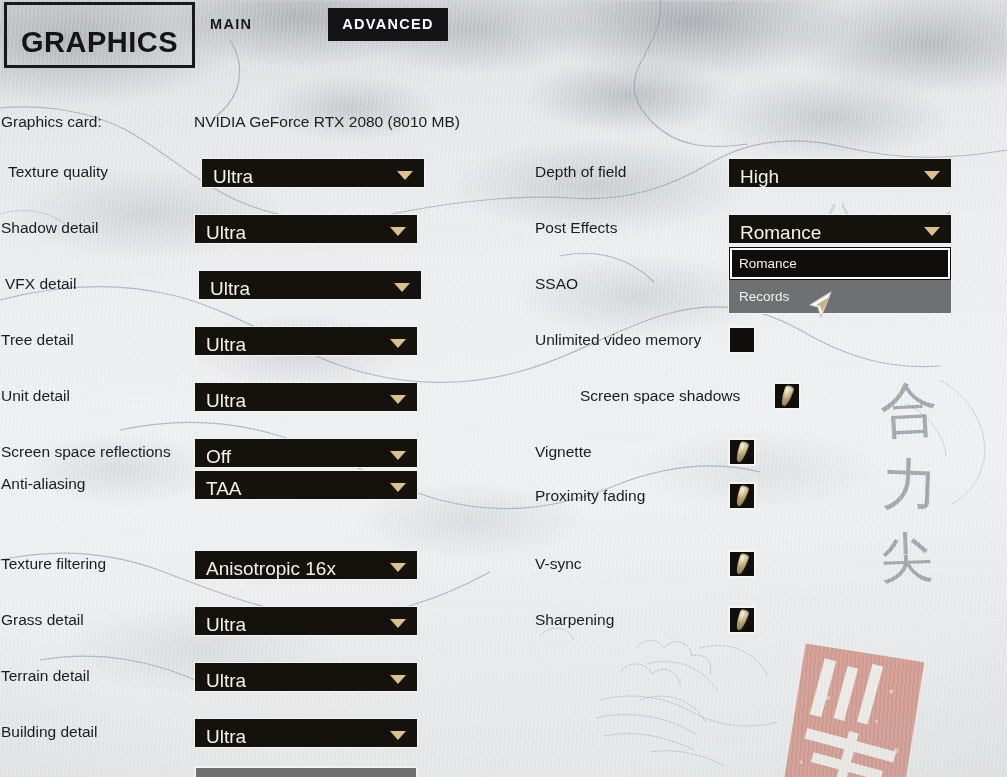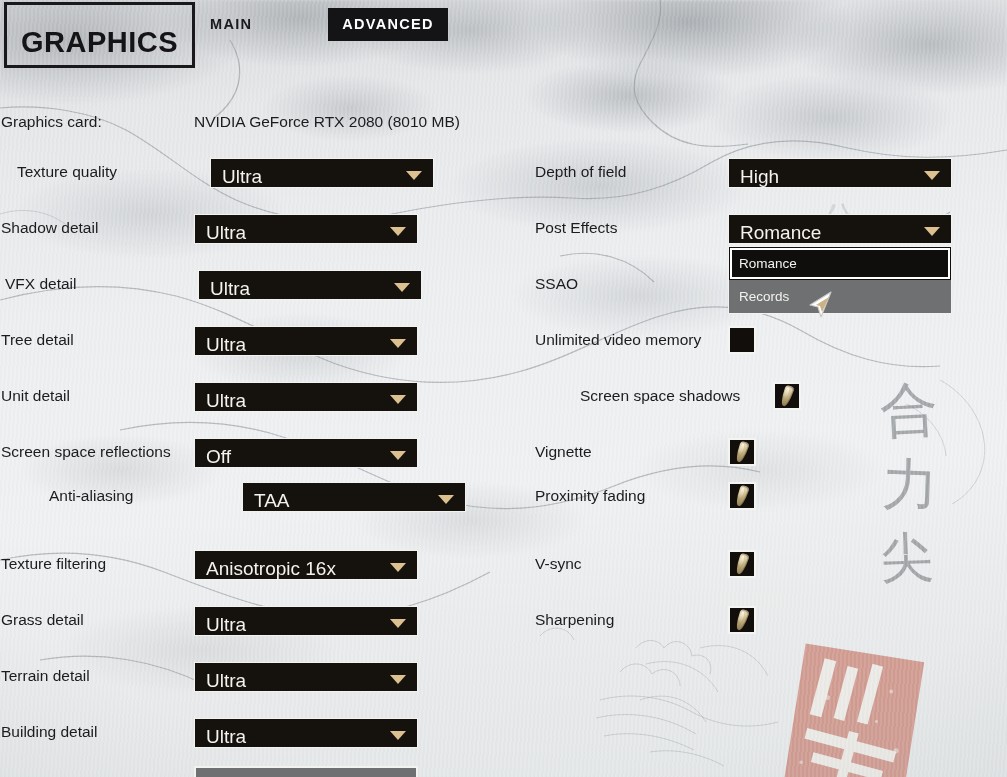--- a/index.html
+++ b/index.html
@@ -278,21 +278,21 @@
 
   <div class="tabs">
     <span class="tab spacer-left">MAIN</span><span class="tab active">ADVANCED</span>
   </div>
 
   <div class="gpu-row">
     <span class="gpu-label">Graphics card:</span>
     <span class="gpu-value">NVIDIA GeForce RTX 2080 (8010 MB)</span>
   </div>
 
-  <div class="row" style="left:16px; top:160px; width:430px;">
+  <div class="row" style="left:7px; top:160px; width:430px;">
     <span class="label">Texture quality</span>
     <div class="dropdown" style="left:194px; top:-2px;">
       <span class="dd-text">Ultra</span>
       <span class="dd-arrow"></span>
     </div>
   </div>
 
   <div class="row" style="left:0; top:216px; width:430px;">
     <span class="label">Shadow detail</span>
     <div class="dropdown" style="left:194px; top:-2px;">
@@ -326,21 +326,21 @@
   </div>
 
   <div class="row" style="left:0; top:440px; width:430px;">
     <span class="label">Screen space reflections</span>
     <div class="dropdown" style="left:194px; top:-2px;">
       <span class="dd-text">Off</span>
       <span class="dd-arrow"></span>
     </div>
   </div>
 
-  <div class="row" style="left:0; top:484px; width:430px;margin-left:48px;">
+  <div class="row" style="left:0; top:472px; width:430px;">
     <span class="label">Anti-aliasing</span>
     <div class="dropdown" style="left:194px; top:-2px;">
       <span class="dd-text">TAA</span>
       <span class="dd-arrow"></span>
     </div>
   </div>
 
   <div class="row" style="left:0; top:552px; width:430px;">
     <span class="label">Texture filtering</span>
     <div class="dropdown" style="left:194px; top:-2px;">

